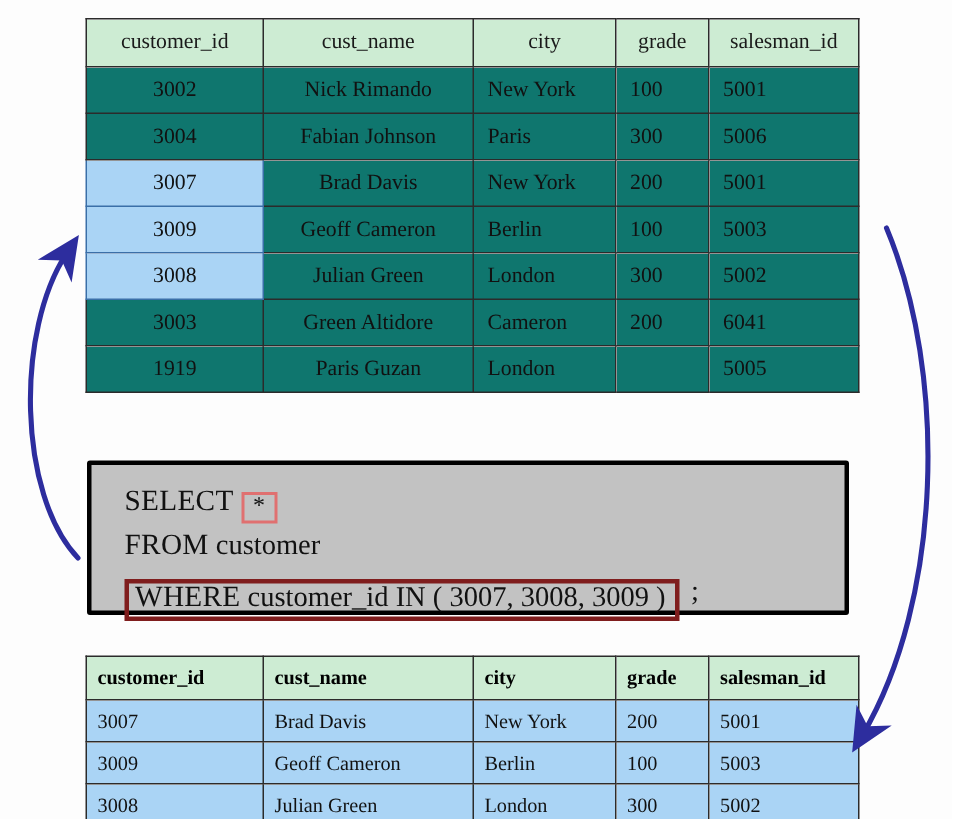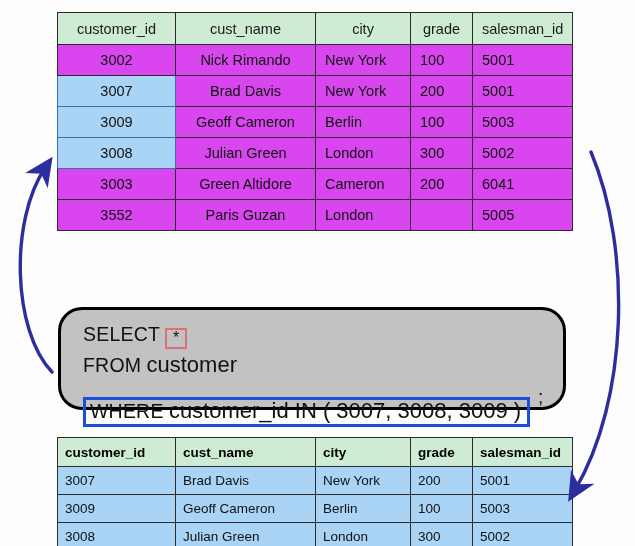--- a/index.html
+++ b/index.html
@@ -12,20 +12,21 @@
     height: 546px;
     position: relative;
     font-family: "Liberation Sans", sans-serif;
     overflow: hidden;
   }
 
   #stage {
     position: absolute;
     inset: 0;
     background: #fdfdfd;
+    font-family: Liberation Serif, serif;
   }
 
   
   #arrows {
     position: absolute;
     left: 0; top: 0;
     width: 635px; height: 546px;
     pointer-events: none;
     z-index: 5;
   }
@@ -56,21 +57,21 @@
     background: #cdecd3;
     height: 31px;
     padding: 0 9px;
     text-align: center;
     font-size: 14.5px;
     color: #1a1a1a;
   }
   #source-table td {
     height: 30px;
     padding: 0 9px;
-    background: #d946ef;
+    background: #0f766e;
   }
   #source-table td.c-id      { text-align: center; }
   #source-table td.c-name    { text-align: center; }
   #source-table td.c-city    { text-align: left; }
   #source-table td.c-grade   { text-align: left; }
   #source-table td.c-sales   { text-align: left; }
   #source-table tr.hl td.c-id {
     background: #aad4f5;
     border-color: #3a6fa8;
   }
@@ -101,60 +102,60 @@
 
   
   #query-box {
     position: absolute;
     left: 58px;
     top: 307px;
     width: 508px;
     height: 103px;
     background: #c2c2c2;
     border: 3px solid #000000;
-    border-radius: 24px;
+    border-radius: 2px;
     box-sizing: border-box;
     z-index: 3;
   }
   .q-line {
     position: absolute;
     left: 22px;
     white-space: nowrap;
     color: #111;
     font-size: 19px;
     line-height: 1;
   }
   #q-line-1 { top: 15px; }
   #q-line-2 { top: 44px; }
   #q-line-3 { top: 72px; }
 
   .kw { font-size: 19.5px; letter-spacing: .2px; }
-  .sub { font-size: 22px; }
+  .sub { font-size: 19px; }
 
   
   #star-box {
     display: inline-block;
     border: 2px solid #e07070;
     background: #c2c2c2;
     padding: 0px 6px 1px 6px;
     margin-left: 5px;
     line-height: 1;
     position: relative;
     top: 2px;
     font-size: 16px;
   }
 
   
   #where-wrap {
     display: inline-block;
-    border: 3px solid #1d4ed8;
+    border: 3px solid #7f1d1d;
     padding: 0 6px 2px 4px;
     line-height: 1;
     position: relative;
-    top: 15px;
+    top: 4px;
   }
   #semicolon { margin-left: 8px; font-size: 19px; }
 </style>
 </head>
 <body>
 
 <div id="stage">
 
   <table class="sql-table" id="source-table">
     <colgroup>
@@ -174,20 +175,27 @@
       </tr>
     </thead>
     <tbody id="source-body">
         <tr>
           <td class="c-id">3002</td>
           <td class="c-name">Nick Rimando</td>
           <td class="c-city">New York</td>
           <td class="c-grade">100</td>
           <td class="c-sales">5001</td>
         </tr>
+        <tr>
+          <td class="c-id">3004</td>
+          <td class="c-name">Fabian Johnson</td>
+          <td class="c-city">Paris</td>
+          <td class="c-grade">300</td>
+          <td class="c-sales">5006</td>
+        </tr>
         <tr class="hl">
           <td class="c-id">3007</td>
           <td class="c-name">Brad Davis</td>
           <td class="c-city">New York</td>
           <td class="c-grade">200</td>
           <td class="c-sales">5001</td>
         </tr>
         <tr class="hl">
           <td class="c-id">3009</td>
           <td class="c-name">Geoff Cameron</td>
@@ -203,21 +211,21 @@
           <td class="c-sales">5002</td>
         </tr>
         <tr>
           <td class="c-id">3003</td>
           <td class="c-name">Green Altidore</td>
           <td class="c-city">Cameron</td>
           <td class="c-grade">200</td>
           <td class="c-sales">6041</td>
         </tr>
         <tr>
-          <td class="c-id">3552</td>
+          <td class="c-id">1919</td>
           <td class="c-name">Paris Guzan</td>
           <td class="c-city">London</td>
           <td class="c-grade"></td>
           <td class="c-sales">5005</td>
         </tr>
       </tbody>
   </table>
 
   <div id="query-box">
 

